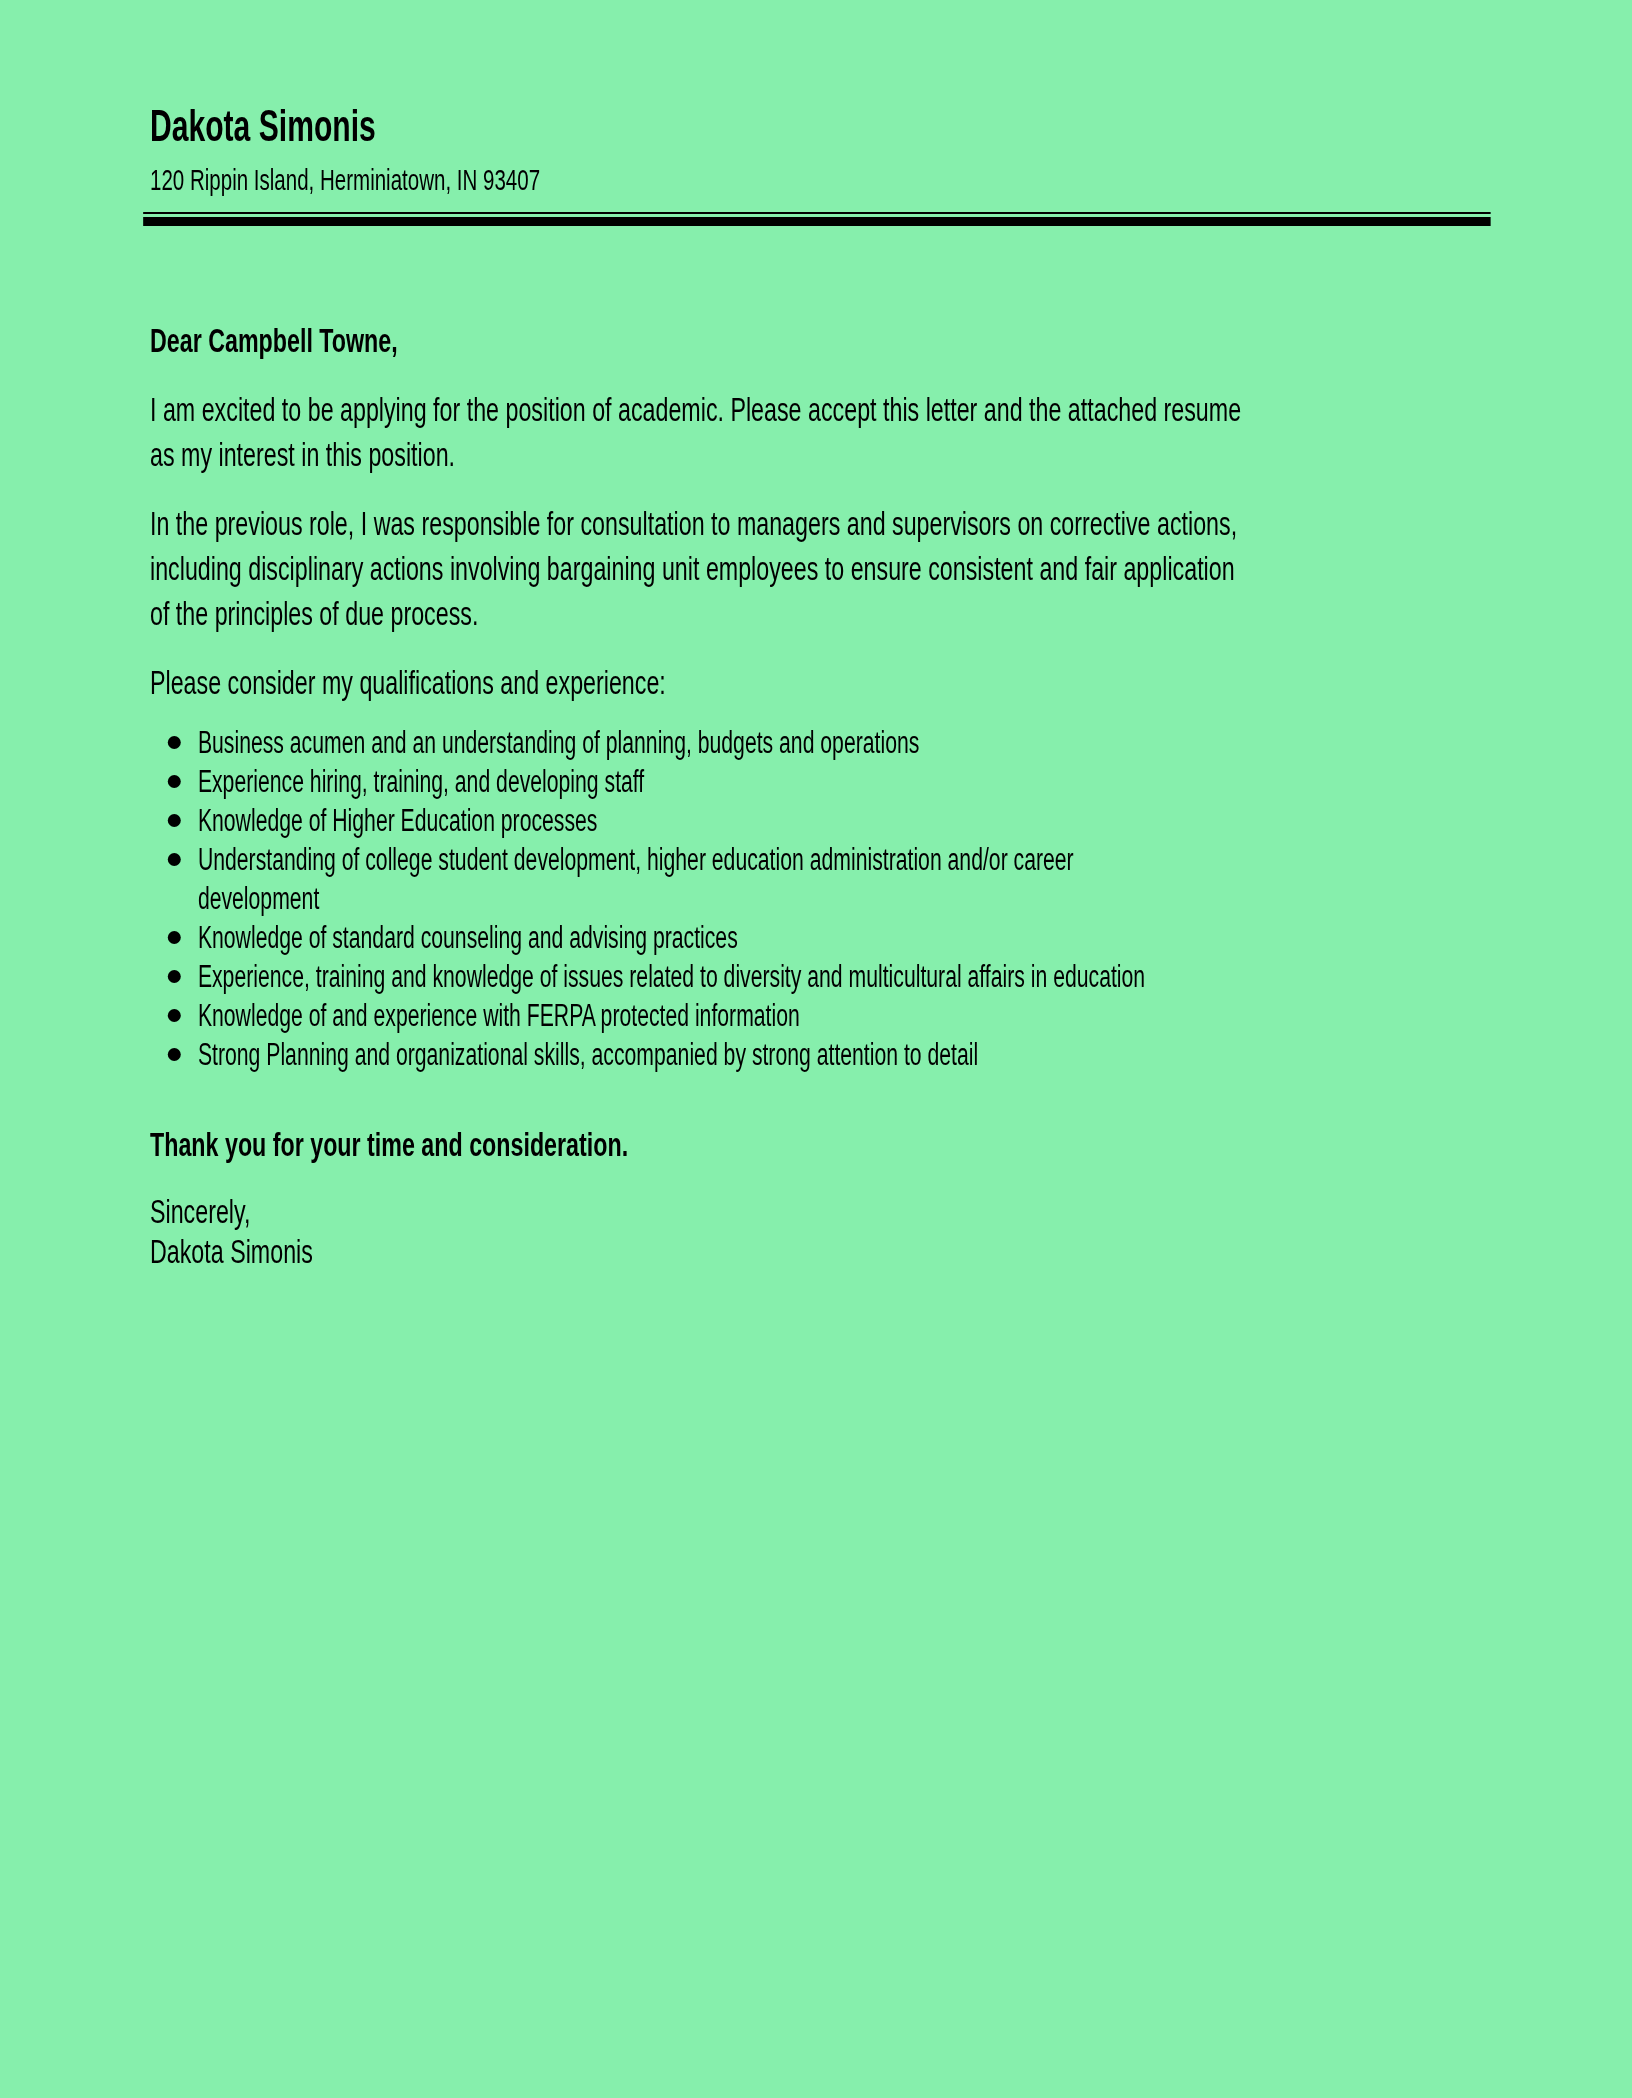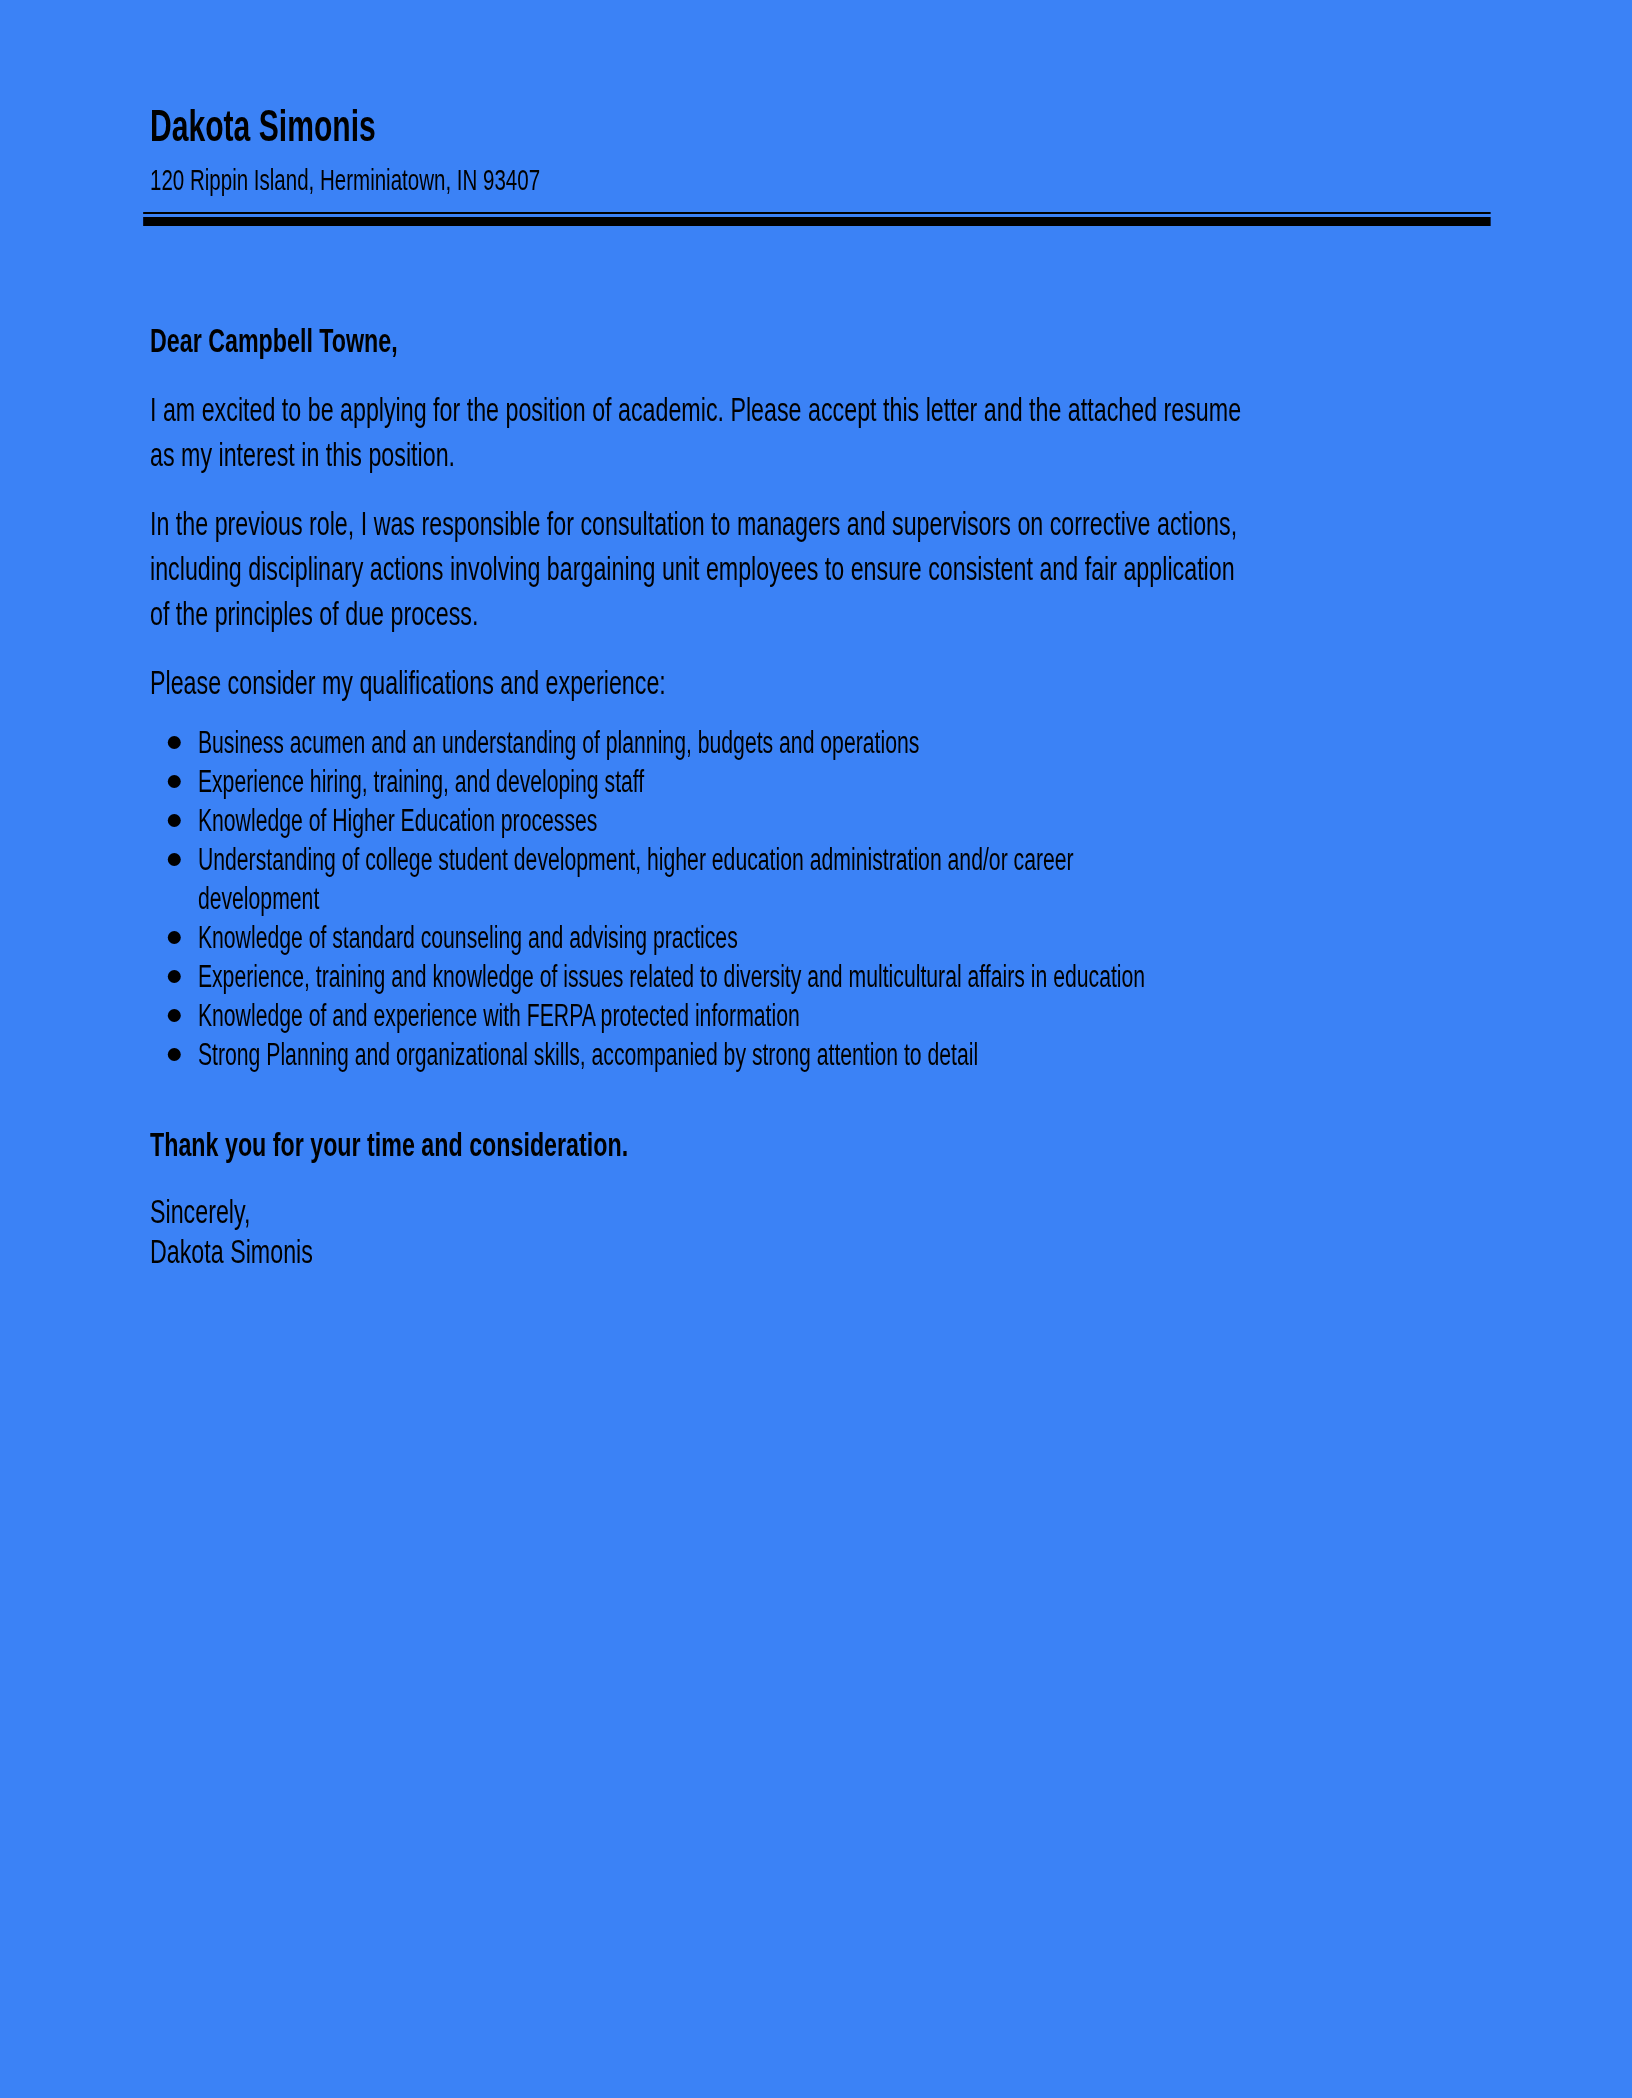--- a/index.html
+++ b/index.html
@@ -5,21 +5,21 @@
   * { box-sizing: border-box; }
   html, body {
     margin: 0;
     padding: 0;
     background: #ffffff;
   }
   .page {
     position: relative;
     width: 1632px;
     height: 2098px;
-    background: #3b82f6;
+    background: #86efac;
     overflow: hidden;
     color: #000000;
     font-family: "Liberation Sans", sans-serif;
   }
   
   .scale-wrap {
     position: absolute;
     top: 0;
     left: 150px;
     width: 1950px;

